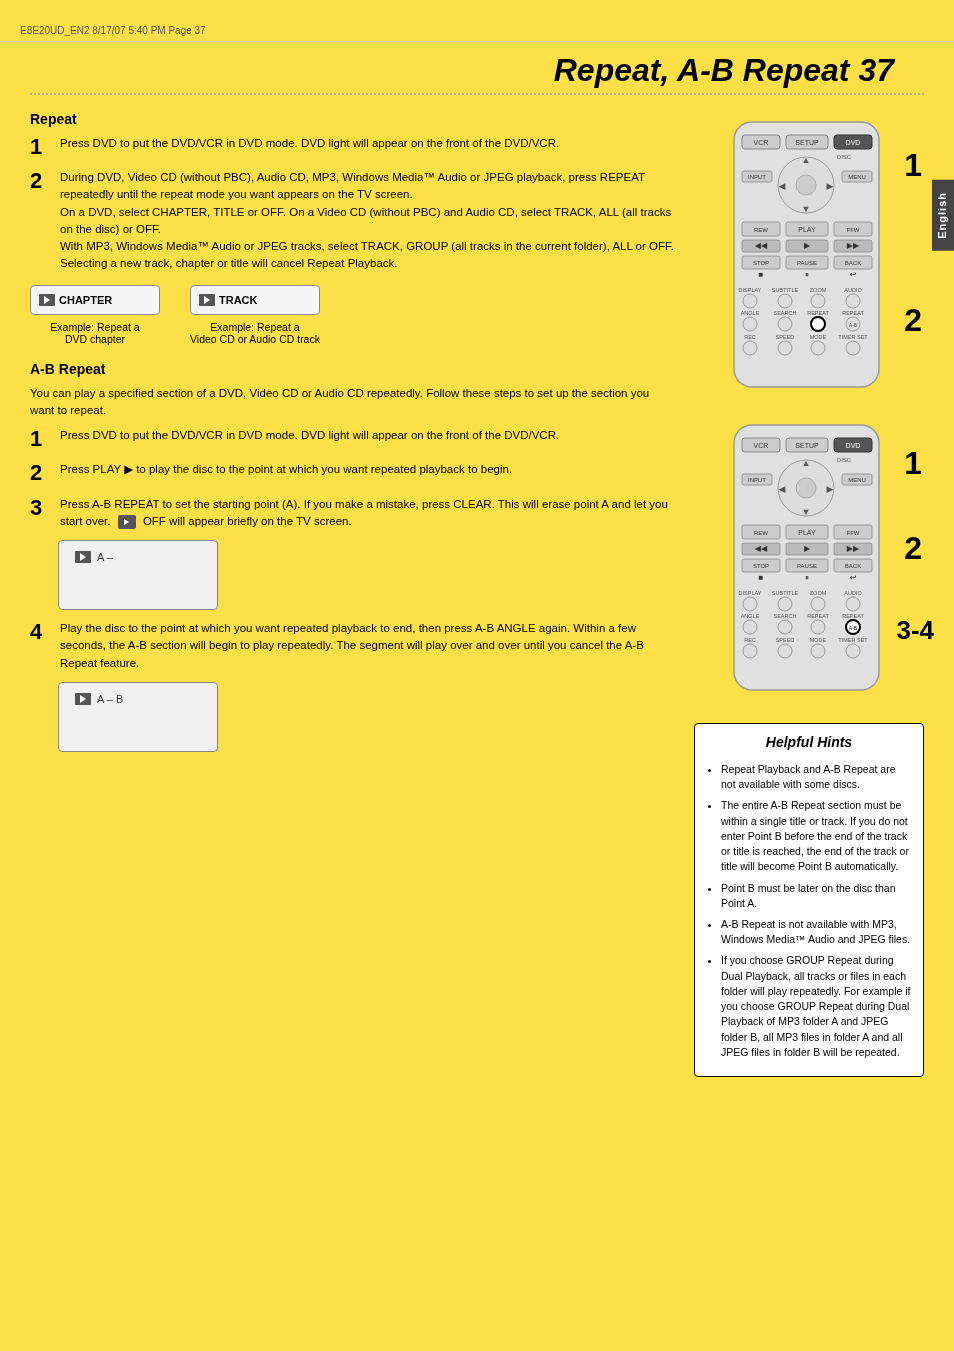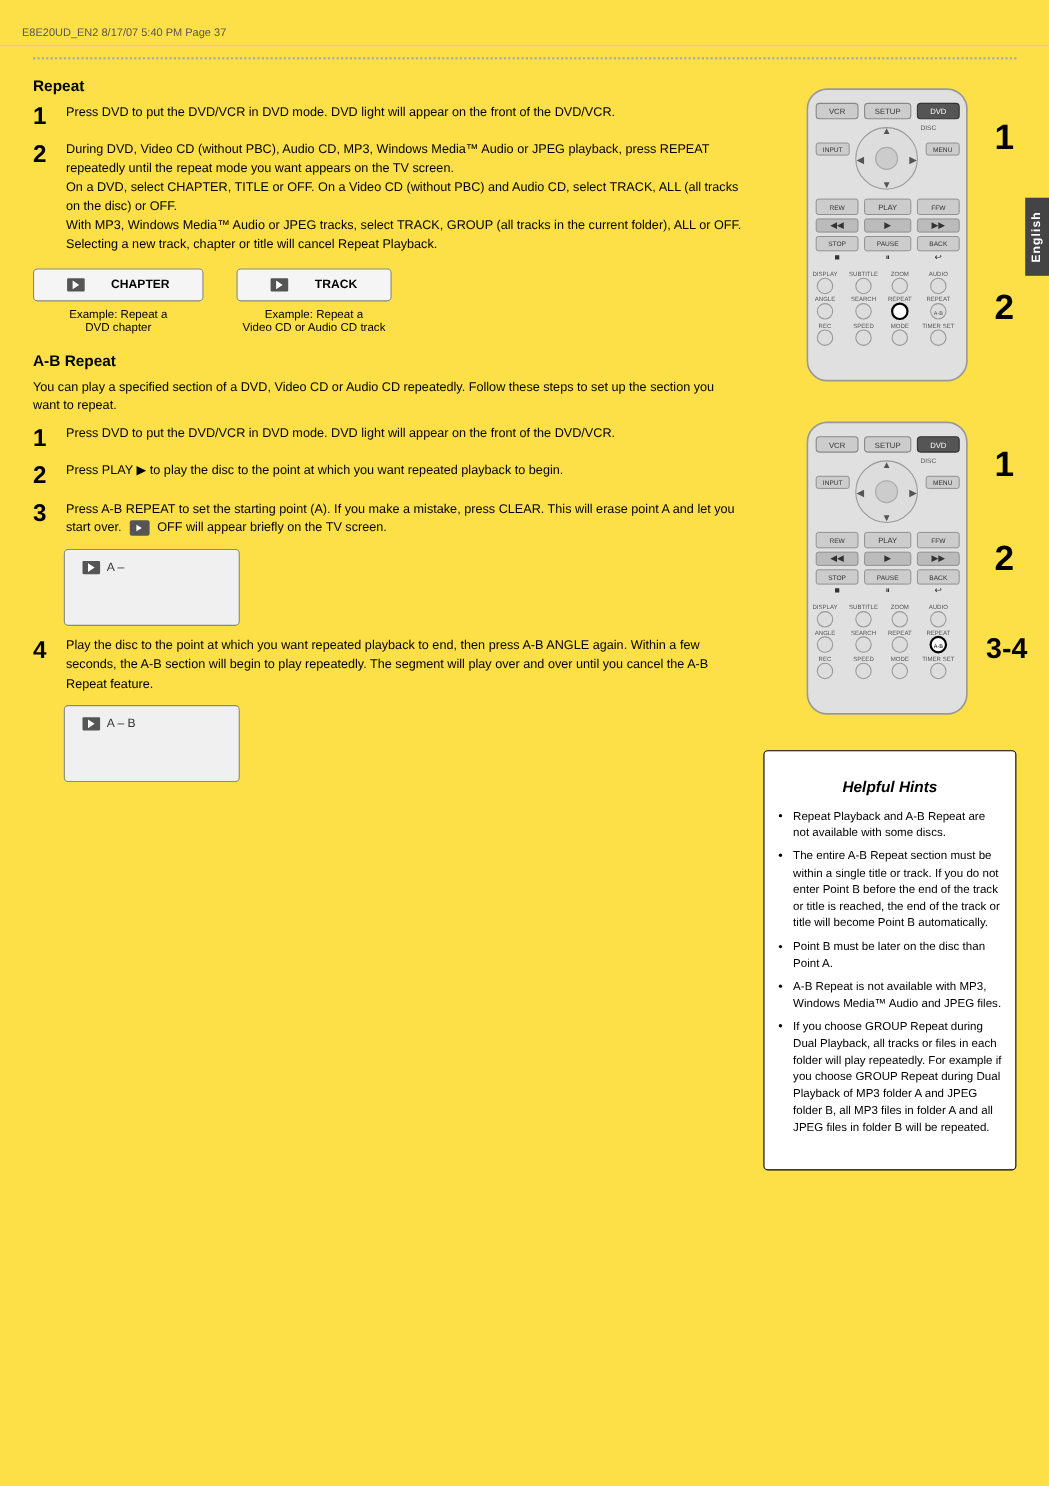--- a/index.html
+++ b/index.html
@@ -133,26 +133,26 @@
     .screen-box-wrap {
       display: flex;
       flex-direction: column;
       align-items: center;
     }
 
     .screen-box {
       border: 1.5px solid #888;
       border-radius: 4px;
       background: #f5f5f5;
-      padding: 8px 30px;
+      padding: 8px 8px;
       font-size: 11px;
       min-width: 130px;
       display: flex;
       align-items: center;
-      gap: 24px;
+      gap: 4px;
       margin-bottom: 6px;
     }
 
     .screen-icon {
       width: 16px;
       height: 12px;
       background: #555;
       border-radius: 1px;
       display: inline-flex;
       align-items: center;
@@ -207,21 +207,21 @@
     .tv-content {
       display: flex;
       align-items: center;
       gap: 6px;
     }
 
     
     .hints-box {
       border: 1.5px solid #000;
       border-radius: 4px;
-      padding: 24px 12px;
+      padding: 10px 12px;
       margin-top: 16px;
       background: #fff;
     }
 
     .hints-title {
       font-size: 14px;
       font-style: italic;
       font-weight: bold;
       text-align: center;
       margin-bottom: 8px;
@@ -302,20 +302,21 @@
   <div class="meta-line">
     <span>E8E20UD_EN2  8/17/07  5:40 PM  Page 37</span>
   </div>
 
   <div class="sidebar-tab">
     <span>English</span>
   </div>
 
   <div class="main-content">
 
+    <div class="page-title">Repeat, A-B Repeat  37</div>
 
     <hr class="dotted-divider">
 
     <div class="two-col">
 
       <div class="left-col">
 
         <div class="section-header">Repeat</div>
 
         <div class="step">

